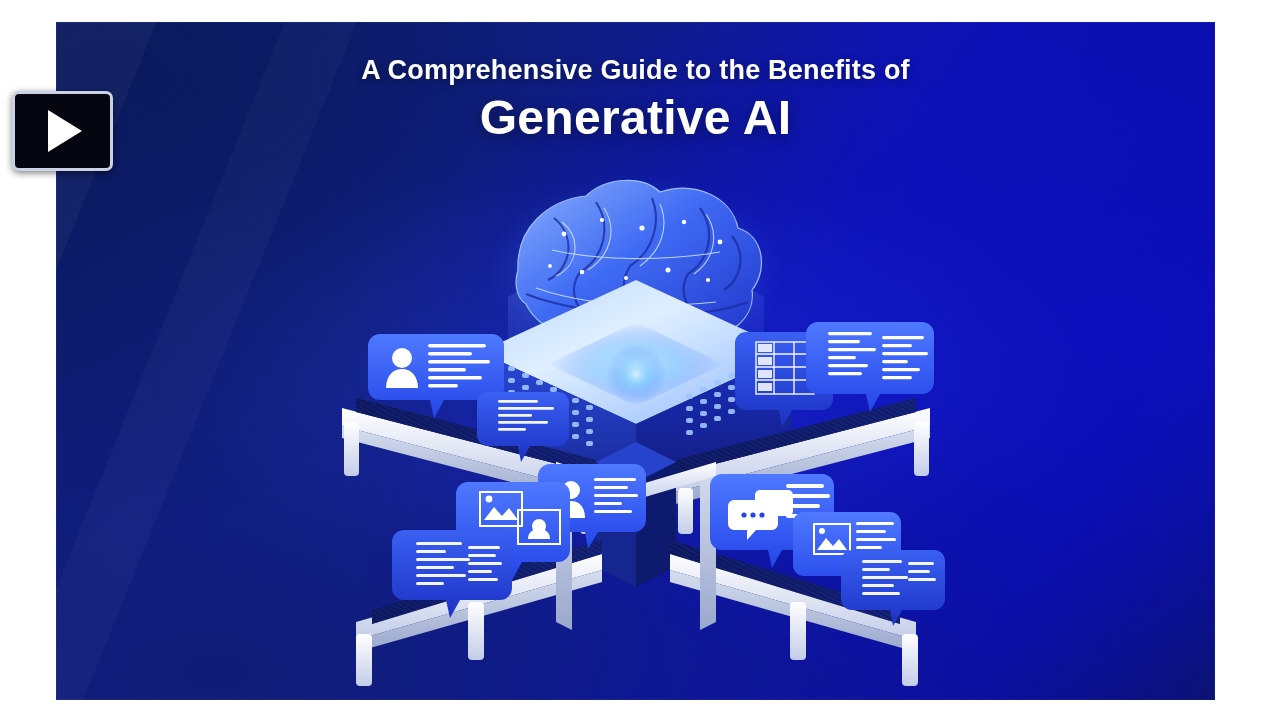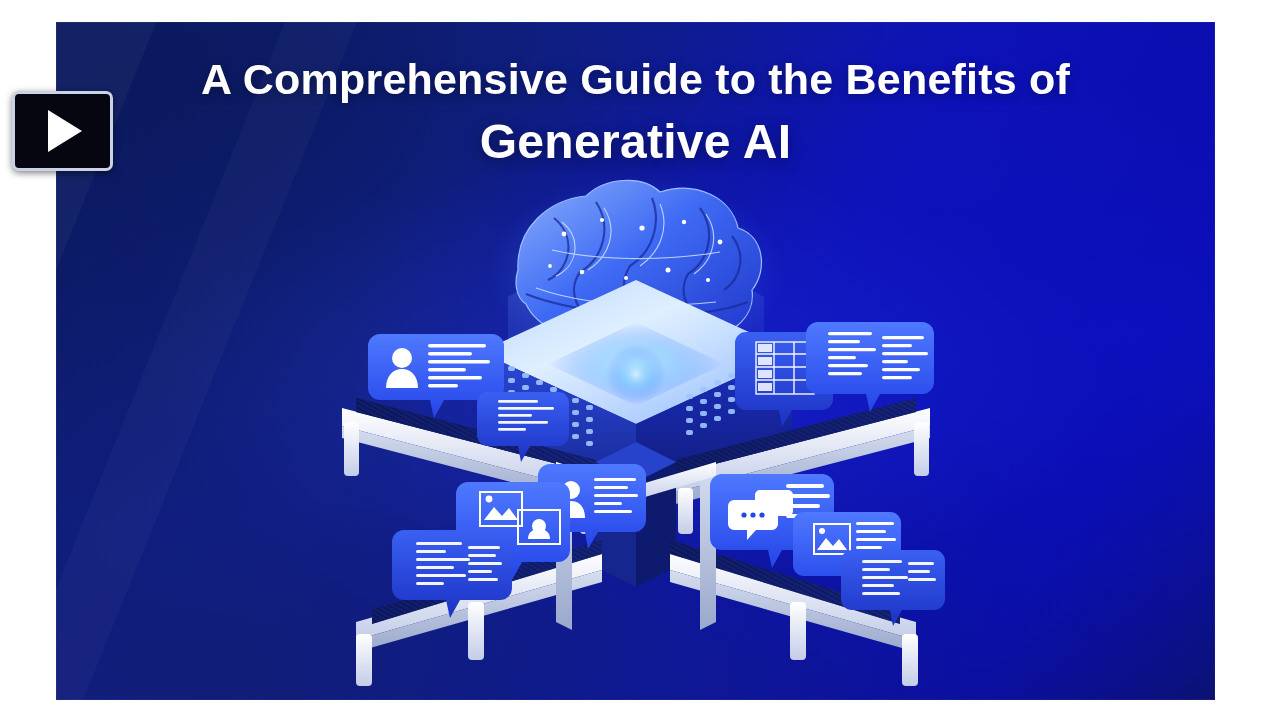--- a/index.html
+++ b/index.html
@@ -33,25 +33,25 @@
     box-shadow:inset 0 0 0 1px rgba(255,255,255,.04);
     pointer-events:none;
   }
 
   
   .headline{
     position:absolute;left:0;right:0;top:33px;text-align:center;
     z-index:6;pointer-events:none;
   }
   .headline .l1{
-    display:block;color:#ffffff;font-size:43px;font-weight:700;letter-spacing:.2px;
+    display:block;color:#ffffff;font-size:27px;font-weight:700;letter-spacing:.2px;
     line-height:1.12;text-shadow:0 2px 10px rgba(0,0,0,.35);
   }
   .headline .l2{
-    display:block;margin-top:13px;color:#ffffff;font-size:48px;font-weight:700;
+    display:block;margin-top:7px;color:#ffffff;font-size:48px;font-weight:700;
     letter-spacing:.3px;line-height:1.1;text-shadow:0 3px 14px rgba(0,0,0,.40);
   }
 
   
   .play-btn{
     position:absolute;left:12px;top:91px;width:95px;height:74px;
     background:#05060f;border:3px solid #c9d2e6;border-radius:7px;
     display:flex;align-items:center;justify-content:center;
     box-shadow:0 2px 7px rgba(0,0,0,.5);z-index:9;cursor:pointer;
   }

